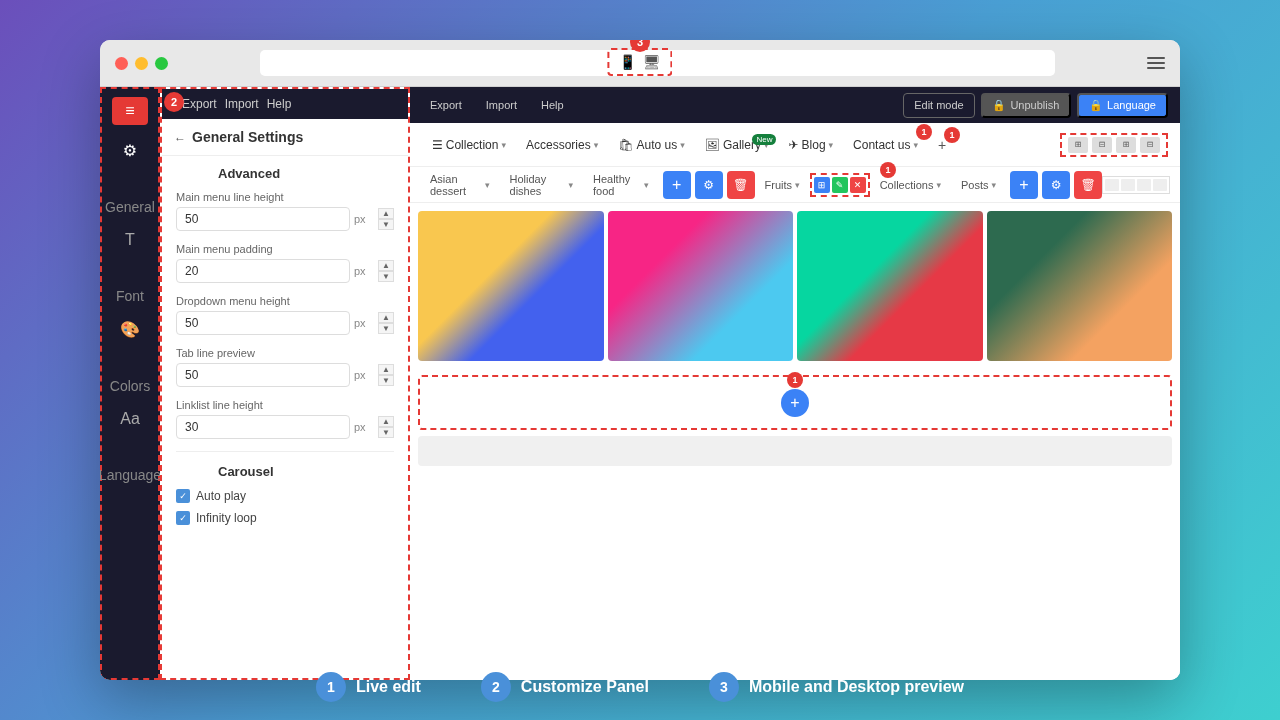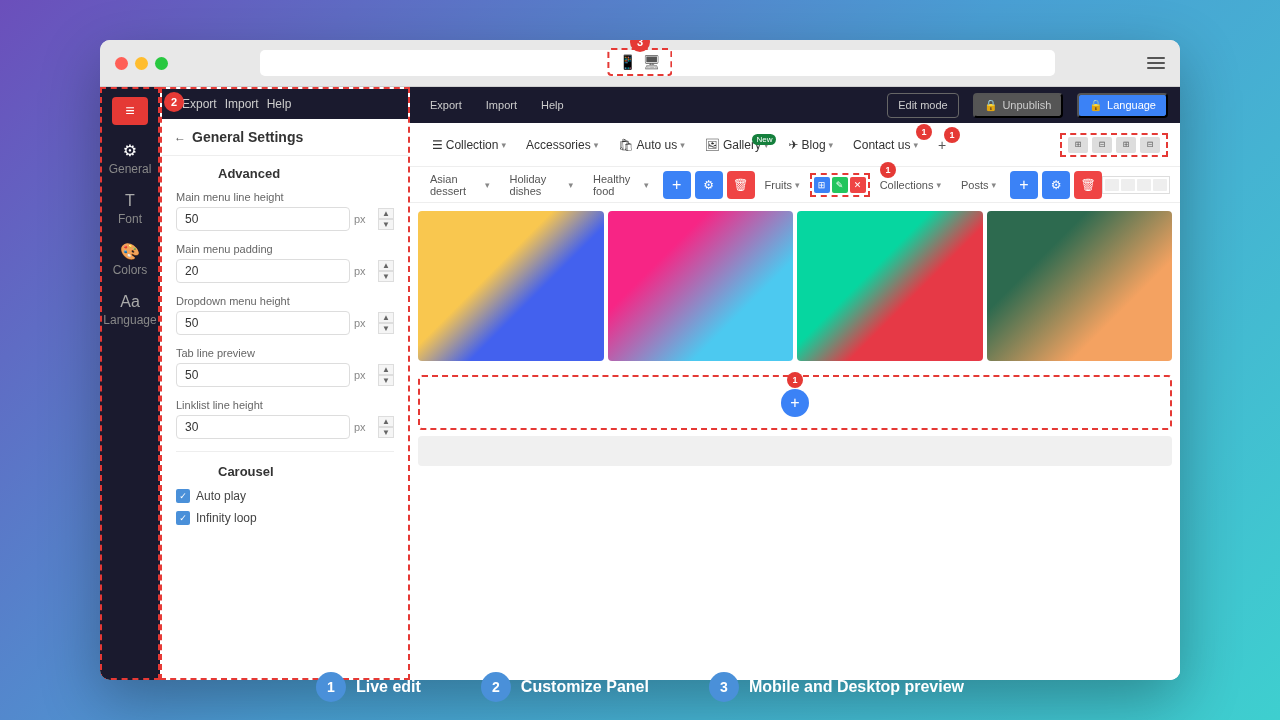--- a/index.html
+++ b/index.html
@@ -114,21 +114,21 @@
     .sidebar-icon-item {
       display: flex;
       flex-direction: column;
       align-items: center;
       gap: 2px;
       cursor: pointer;
       color: #aaa;
     }
     .sidebar-icon-item.active { color: white; }
     .sidebar-icon-symbol { font-size: 16px; }
-    .sidebar-icon-label { font-size: 12px; color: #888; }
+    .sidebar-icon-label { font-size: 14px; color: #888; margin-top: 37px; }
     .sidebar-logo {
       width: 36px;
       height: 28px;
       background: #e53935;
       border-radius: 4px;
       display: flex;
       align-items: center;
       justify-content: center;
       color: white;
       font-size: 16px;
@@ -284,21 +284,21 @@
     .toolbar-btn {
       color: #ccc;
       font-size: 11px;
       cursor: pointer;
       padding: 4px 8px;
       border-radius: 3px;
     }
     .toolbar-right {
       margin-left: auto;
       display: flex;
-      gap: 14px;
+      gap: 6px;
     }
     .edit-mode-btn {
       background: transparent;
       border: 1px solid #666;
       color: #ccc;
       font-size: 11px;
       padding: 4px 10px;
       border-radius: 4px;
       cursor: pointer;
     }

